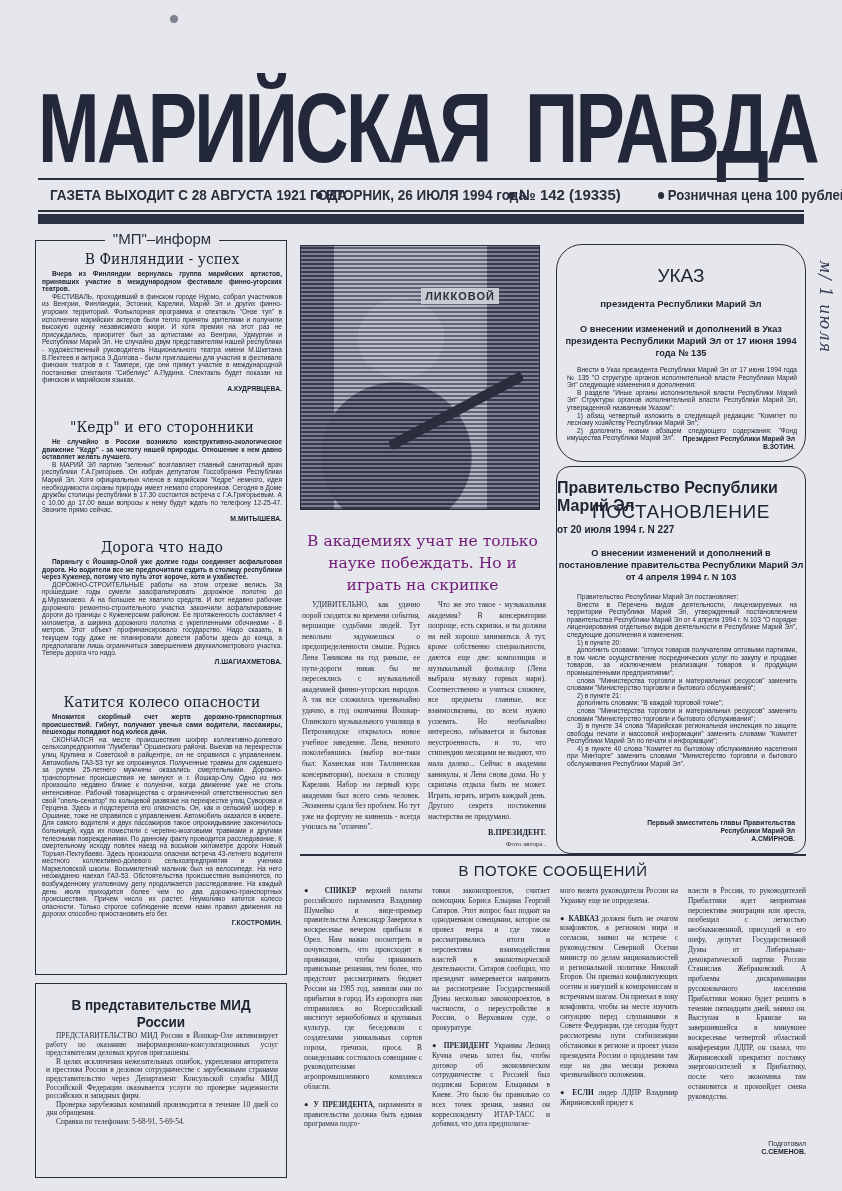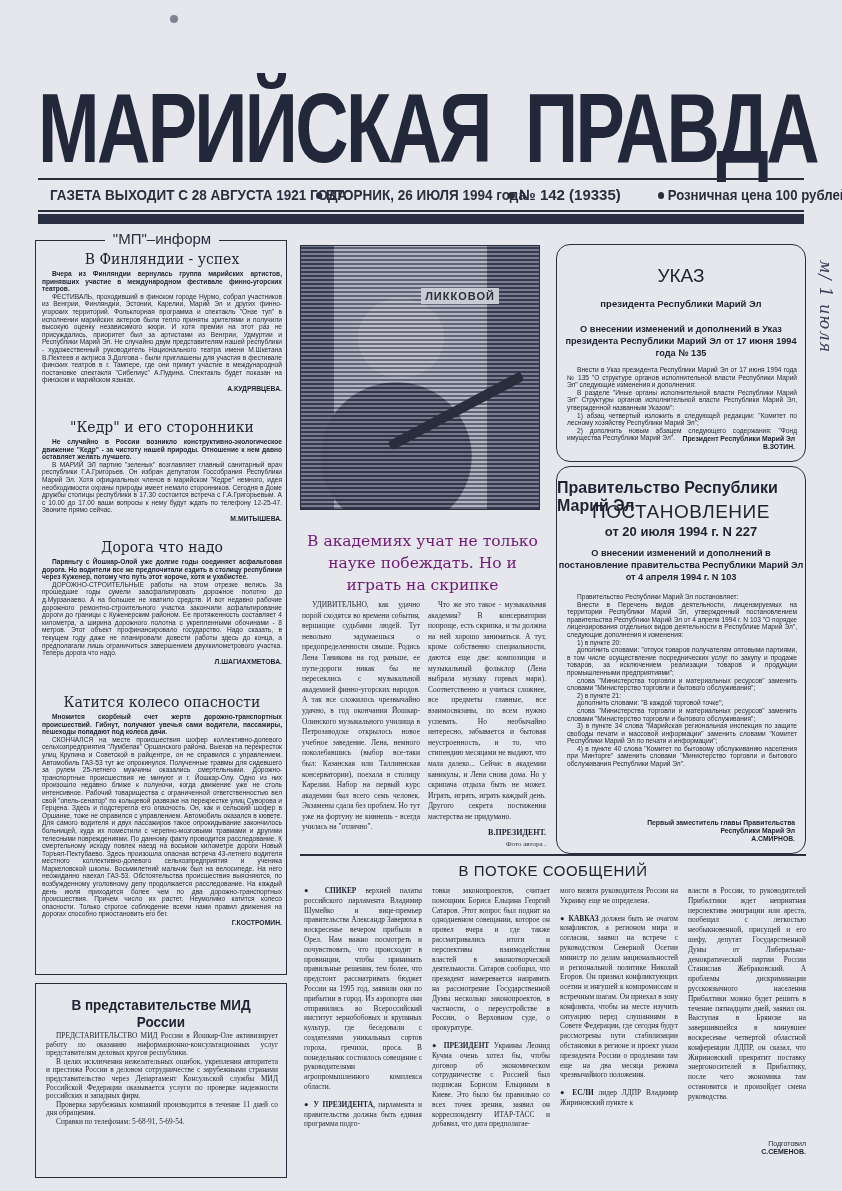--- a/index.html
+++ b/index.html
@@ -100,37 +100,37 @@
   }
   .center-text p { text-indent: 10px; }
   .ct-1 { left: 302px; }
   .ct-2 { left: 428px; }
   .center-sign { font-weight: bold; text-align: right; margin-top: 6px; font-size: 8px; }
   .photo-credit { text-align: right; font-size: 7px; }
 
   
   .ukaz-box {
     position: absolute; left: 556px; top: 244px; width: 250px; height: 218px;
-    border: 1.5px solid #2a2d3c; border-radius: 14px;
+    border: 1.5px solid #2a2d3c; border-radius: 26px;
   }
   .ukaz-title { position: absolute; top: 20px; width: 100%; text-align: center; font-size: 19px; }
   .ukaz-sub { position: absolute; top: 53px; width: 100%; text-align: center; font-size: 9.5px; font-weight: bold; }
   .ukaz-about { position: absolute; top: 78px; width: 100%; text-align: center; font-size: 9.2px; font-weight: bold; line-height: 12px; }
   .ukaz-body { position: absolute; left: 10px; top: 121px; width: 230px; font-size: 6.6px; line-height: 7.6px; text-align: justify; }
   .ukaz-body p { text-indent: 10px; }
   .ukaz-sign { position: absolute; right: 10px; top: 190px; text-align: right; font-size: 6.8px; font-weight: bold; line-height: 8px; }
   .ukaz-place { position: absolute; left: 12px; top: 207px; font-size: 6.4px; line-height: 7px; }
 
   .post-box {
     position: absolute; left: 556px; top: 466px; width: 250px; height: 388px;
     border: 1.5px solid #2a2d3c; border-radius: 14px;
   }
   .post-gov { position: absolute; top: 12px; width: 100%; font-size: 16px; font-weight: bold; }
   .post-title { position: absolute; top: 34px; width: 100%; text-align: center; font-size: 19px; letter-spacing: 0.5px; }
-  .post-date { position: absolute; top: 57px; width: 100%; text-align: center; font-size: 13px; font-weight: bold; }
+  .post-date { position: absolute; top: 57px; width: 100%; text-align: left; font-size: 10px; font-weight: bold; }
   .post-about { position: absolute; top: 80px; width: 100%; text-align: center; font-size: 9.2px; font-weight: bold; line-height: 12px; }
   .post-body { position: absolute; left: 10px; top: 126px; width: 230px; font-size: 6.6px; line-height: 7.6px; text-align: justify; }
   .post-body p { text-indent: 10px; }
   .post-sign { position: absolute; right: 10px; top: 352px; text-align: right; font-size: 6.8px; font-weight: bold; line-height: 8px; }
 
   .handwriting {
     position: absolute; left: 813px; top: 260px; width: 22px; height: 200px;
     font-family: "DejaVu Serif", serif; font-style: italic; font-size: 16px; color: #3b3f58;
     writing-mode: vertical-rl; letter-spacing: 1px;
   }
@@ -199,23 +199,23 @@
       <div class="art-lead">Множится скорбный счет жертв дорожно-транспортных происшествий. Гибнут, получают увечья сами водители, пассажиры, пешеходы попадают под колеса дачи.</div>
       <div class="art-body">СКОНЧАЛСЯ на месте происшествия шофер коллективно-долевого сельхозпредприятия "Лумбепак" Оршанского района. Выехав на перекресток улиц Крупина и Советской в райцентре, он не справился с управлением. Автомобиль ГАЗ-53 тут же опрокинулся. Полученные травмы для сидевшего за рулем 25-летнего мужчины оказались смертельными. Дорожно-транспортные происшествия не минуют и г. Йошкар-Олу. Одно из них произошло недавно ближе к полуночи, когда движение уже не столь интенсивное. Рабочий товарищества с ограниченной ответственностью вел свой "опель-сенатор" по кольцевой развязке на перекрестке улиц Суворова и Герцена. Здесь и подстерегла его опасность. Он, как и сельский шофер в Оршанке, тоже не справился с управлением. Автомобиль оказался в кювете. Для самого водителя и двух пассажиров такое опрокидывание закончилось больницей, куда их поместили с черепно-мозговыми травмами и другими телесными повреждениями. По данному факту проводится расследование. К смертельному исходу повлек наезд на восьмом километре дороги Новый Торъял-Пектубаево. Здесь произошла опасная встреча 43-летнего водителя местного коллективно-долевого сельхозпредприятия и ученика Маркеловской школы. Восьмилетний мальчик был на велосипеде. На него неожиданно наехал ГАЗ-53. Обстоятельства происшествия выясняются, по возбужденному уголовному делу продолжается расследование. На каждый день июля приходится более чем по два дорожно-транспортных происшествия. Причем число их растет. Неумолимо катится колесо опасности. Только строгое соблюдение всеми нами правил движения на дорогах способно приостановить его бег.</div>
       <div class="art-sign">Г.КОСТРОМИН.</div>
     </div>
   </div>
   <div class="left-col-head"><span>"МП"–информ</span></div>
 
   <div class="mid-box">
     <div class="mid-title">В представительстве МИД России</div>
     <div class="mid-body">
-      <p>ПРЕДСТАВИТЕЛЬСТВО МИД России в Йошкар-Оле активизирует работу по оказанию информационно-консультационных услуг представителям деловых кругов республики.</p>
+      <p>ПРЕДСТАВИТЕЛЬСТВО МИД России в Йошкар-Оле активизирует работу по оказанию информационно-консультационных услуг представителям деловых кругов приглашены.</p>
       <p>В целях исключения нежелательных ошибок, укрепления авторитета и престижа России в деловом сотрудничестве с зарубежными странами представительство через Департамент Консульской службы МИД Российской Федерации оказывается услуги по проверке надежности российских и западных фирм.</p>
-      <p>Проверка зарубежных компаний производится в течение 11 дней со дня обращения.</p>
+      <p>Проверка зарубежных компаний производится в течение 10 дней со дня обращения.</p>
       <p>Справки по телефонам: 5-68-91, 5-69-54.</p>
     </div>
   </div>
 
   <div class="photo">
     <div class="photo-sign">ЛИККОВОЙ</div>
     <div class="violin"></div>
   </div>
   <div class="headline-center">В академиях учат не только науке побеждать. Но и играть на скрипке</div>
   <div class="center-text ct-1">
@@ -278,21 +278,21 @@
     <p><span class="bul">● СПИКЕР</span><span> верхней палаты российского парламента Владимир Шумейко и вице-премьер правительства Александр Заверюха в воскресенье вечером прибыли в Орел. Нам важно посмотреть и почувствовать, что происходит в провинции, чтобы принимать правильные решения, тем более, что предстоит рассматривать бюджет России на 1995 год, заявили они по прибытии в город. Из аэропорта они отправились во Всероссийский институт зернобобовых и крупяных культур, где беседовали с создателями уникальных сортов гороха, гречихи, проса. В понедельник состоялось совещание с руководителями агропромышленного комплекса области.</span></p>
     <p><span class="bul">● У ПРЕЗИДЕНТА,</span><span> парламента и правительства должна быть единая программа подго-</span></p>
   </div>
   <div class="news-col nc-2">
     <p><span class="bul"></span><span>товки законопроектов, считает помощник Бориса Ельцина Георгий Сатаров. Этот вопрос был поднят на однодневном совещании, которое он провел вчера и где также рассматривались итоги и перспективы взаимодействия властей в законотворческой деятельности. Сатаров сообщил, что президент намеревается направить на рассмотрение Государственной Думы несколько законопроектов, в частности, о переустройстве в России, о Верховном суде, о прокуратуре.</span></p>
     <p><span class="bul">● ПРЕЗИДЕНТ</span><span> Украины Леонид Кучма очень хотел бы, чтобы договор об экономическом сотрудничестве с Россией был подписан Борисом Ельциным в Киеве. Это было бы правильно со всех точек зрения, заявил он корреспонденту ИТАР-ТАСС и добавил, что дата предполагае-</span></p>
   </div>
   <div class="news-col nc-3">
     <p><span class="bul"></span><span>мого визита руководителя России на Украину еще не определена.</span></p>
     <p><span class="bul">● КАВКАЗ</span><span> должен быть не очагом конфликтов, а регионом мира и согласия, заявил на встрече с руководством Северной Осетии министр по делам национальностей и региональной политике Николай Егоров. Он призвал конфликтующих осетин и ингушей к компромиссам и встречным шагам. Он приехал в зону конфликта, чтобы на месте изучить ситуацию перед слушаниями в Совете Федерации, где сегодня будут рассмотрены пути стабилизации обстановки в регионе и проект указа президента России о продлении там еще на два месяца режима чрезвычайного положения.</span></p>
-    <p><span class="bul">● ЕСЛИ</span><span> лидер ЛДПР Владимир Жириновский пункте к</span></p>
+    <p><span class="bul">● ЕСЛИ</span><span> лидер ЛДПР Владимир Жириновский придет к</span></p>
   </div>
   <div class="news-col nc-4">
     <p><span class="bul"></span><span>власти в России, то руководителей Прибалтики ждет неприятная перспектива эмиграции или ареста, пообещал с легкостью необыкновенной, присущей и его шефу, депутат Государственной Думы от Либерально-демократической партии России Станислав Жебраковский. А проблемы дискриминации русскоязычного населения Прибалтики можно будет решить в течение пятнадцати дней, заявил он. Выступая в Брянске на завершившейся в минувшее воскресенье четвертой областной конференции ЛДПР, он сказал, что Жириновский прекратит поставку энергоносителей в Прибалтику, после чего экономика там остановится и произойдет смена руководства.</span></p>
   </div>
   <div class="news-sign">
     <div style="font-weight:normal;">Подготовил</div>
     <div>С.СЕМЕНОВ.</div>
   </div>
 
 </div>

